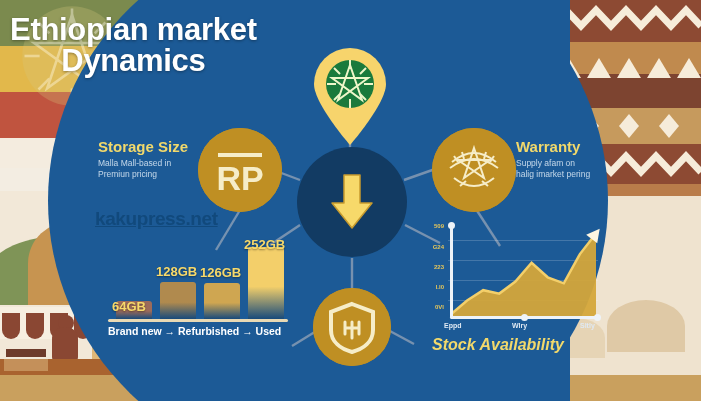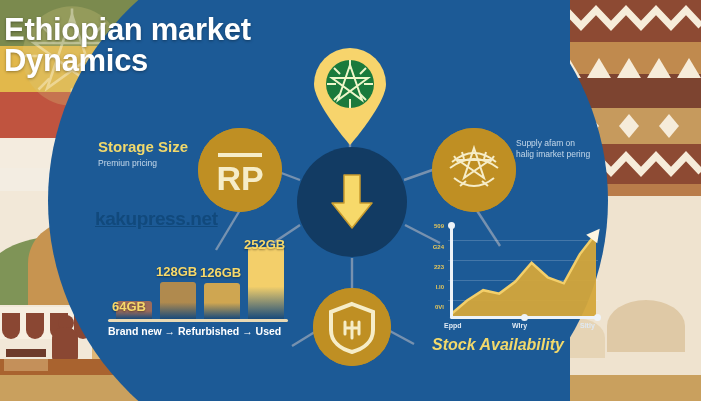--- a/index.html
+++ b/index.html
@@ -54,23 +54,23 @@
 
   .node{position:absolute;border-radius:50%;z-index:5;display:flex;align-items:flex-end;justify-content:center;}
   .node-gold{background:#bf8f23;}
   .node-rp{left:198px;top:128px;width:84px;height:84px;}
   .node-war{left:432px;top:128px;width:84px;height:84px;}
   .node-shield{left:313px;top:288px;width:78px;height:78px;}
 
   .pin{position:absolute;left:308px;top:48px;width:84px;height:98px;z-index:5;}
 
   
-  .title{position:absolute;left:4px;top:14px;z-index:9;color:#ffffff;font-weight:bold;
+  .title{position:absolute;left:10px;top:14px;z-index:9;color:#ffffff;font-weight:bold;
          font-size:31px;line-height:31px;letter-spacing:-.3px;
-         text-shadow:0 1px 3px rgba(0,0,0,.35);}
+         text-shadow:0 1px 3px rgba(0,0,0,.35);text-align:center;}
   .watermark{position:absolute;left:95px;top:208px;z-index:9;color:#11497c;
              font-weight:bold;font-size:19px;letter-spacing:-.4px;text-decoration:underline;}
 
   .lbl{position:absolute;z-index:8;}
   .lbl .h{color:#f2d96b;font-weight:bold;font-size:15px;line-height:17px;margin:0 0 3px 0;}
   .lbl .s{color:#cfe0ef;font-size:8.5px;line-height:11px;opacity:.92;}
 
   .lbl-storage{left:98px;top:138px;width:108px;text-align:left;}
   .lbl-exch{left:391px;top:62px;width:150px;}
   .lbl-war{left:516px;top:138px;width:130px;}
@@ -255,25 +255,27 @@
   <div class="node node-gold node-shield">
     <svg width="78" height="78" viewBox="0 0 78 78">
       <circle cx="39" cy="39" r="39" fill="#bf8f23"></circle>
       <path d="M39 16 L60 24 V42 C60 54 50 61 39 64 C28 61 18 54 18 42 V24 Z" fill="none" stroke="#f6edc8" stroke-width="4"></path>
       <path d="M32 34 L32 46 M39 34 L39 50 M46 34 L46 46 M32 40 L46 40" stroke="#f6edc8" stroke-width="3" fill="none" stroke-linecap="round"></path>
     </svg>
   </div>
 
   <div class="lbl lbl-storage">
     <div class="h">Storage Size</div>
+    <div class="s">Malla Mall-based in</div>
     <div class="s">Premiun pricing</div>
   </div>
 
 
   <div class="lbl lbl-war">
+    <div class="h">Warranty</div>
     <div class="s">Supply afam on</div>
     <div class="s">halig imarket pering</div>
   </div>
 
   <div class="lbl lbl-stock">
     <div class="h">Stock Availability</div>
   </div>
 
   <div class="barchart">
     <div class="bars" id="bars-holder">

